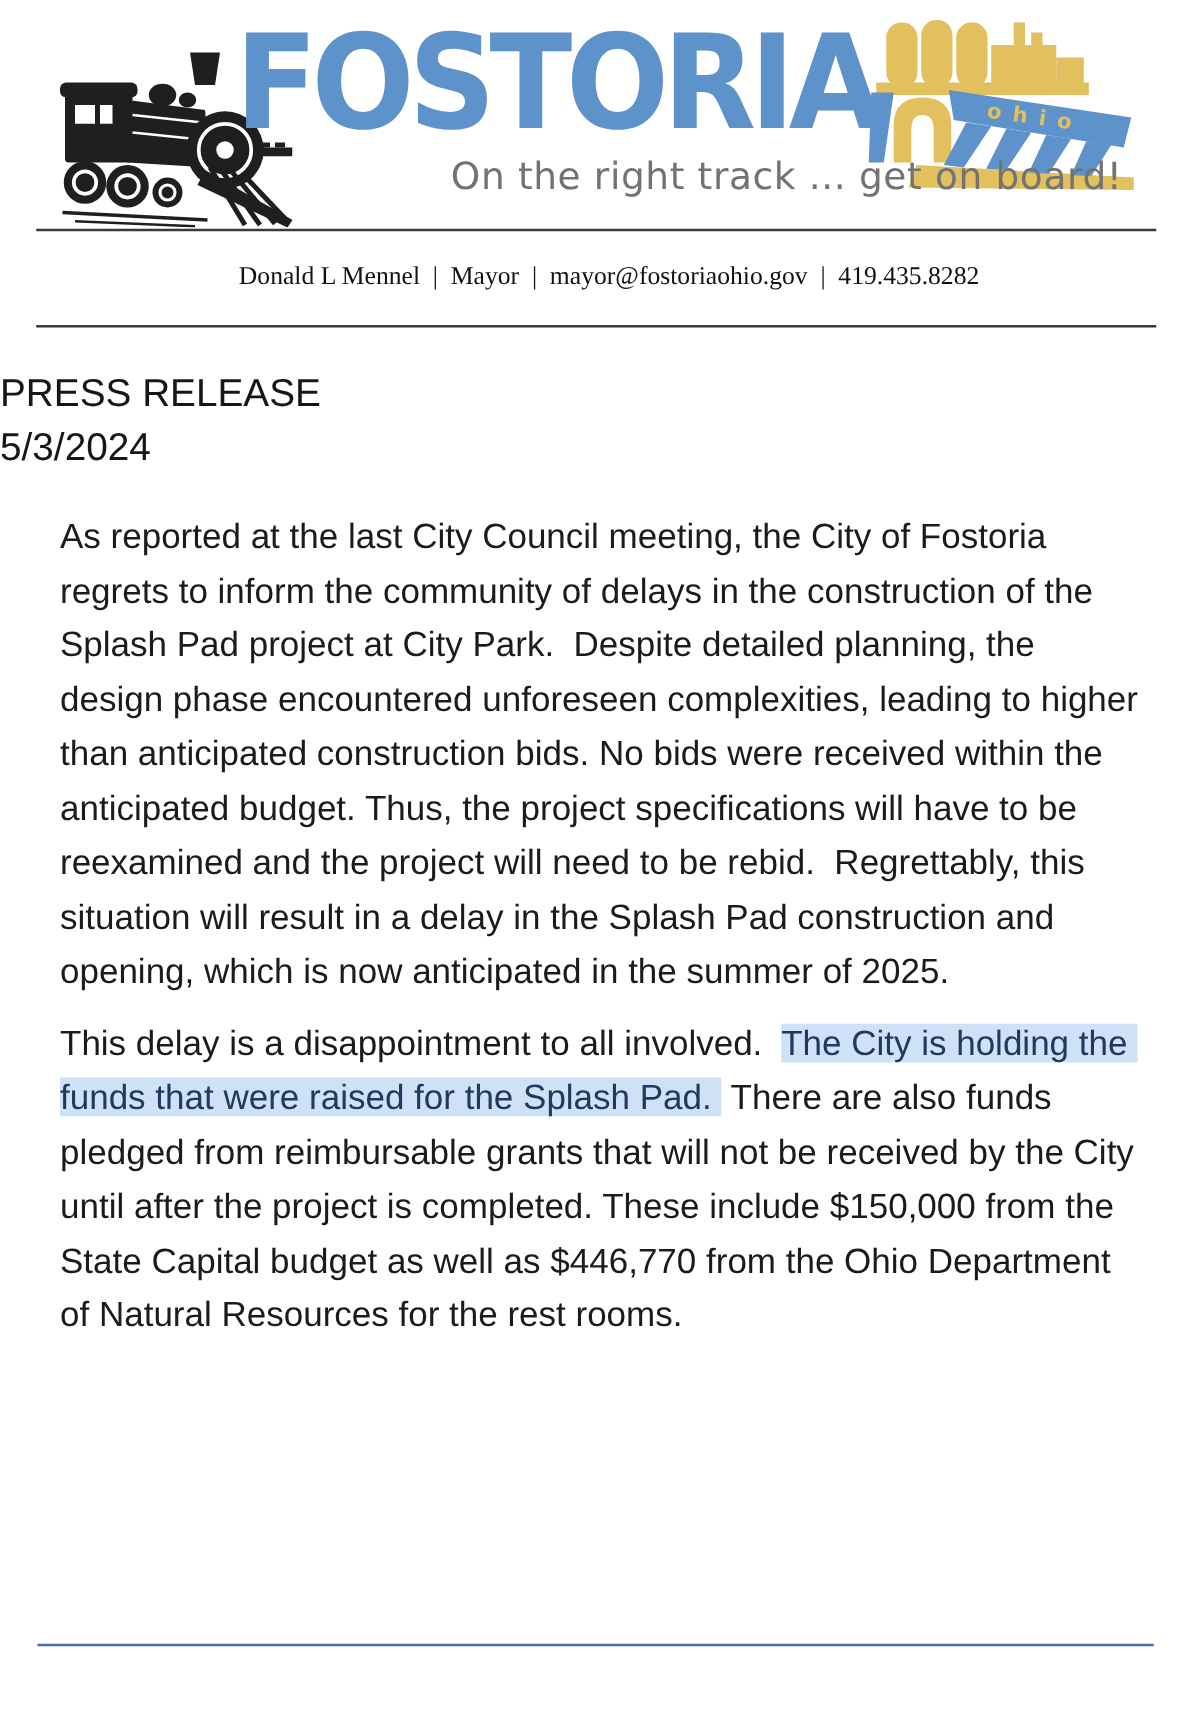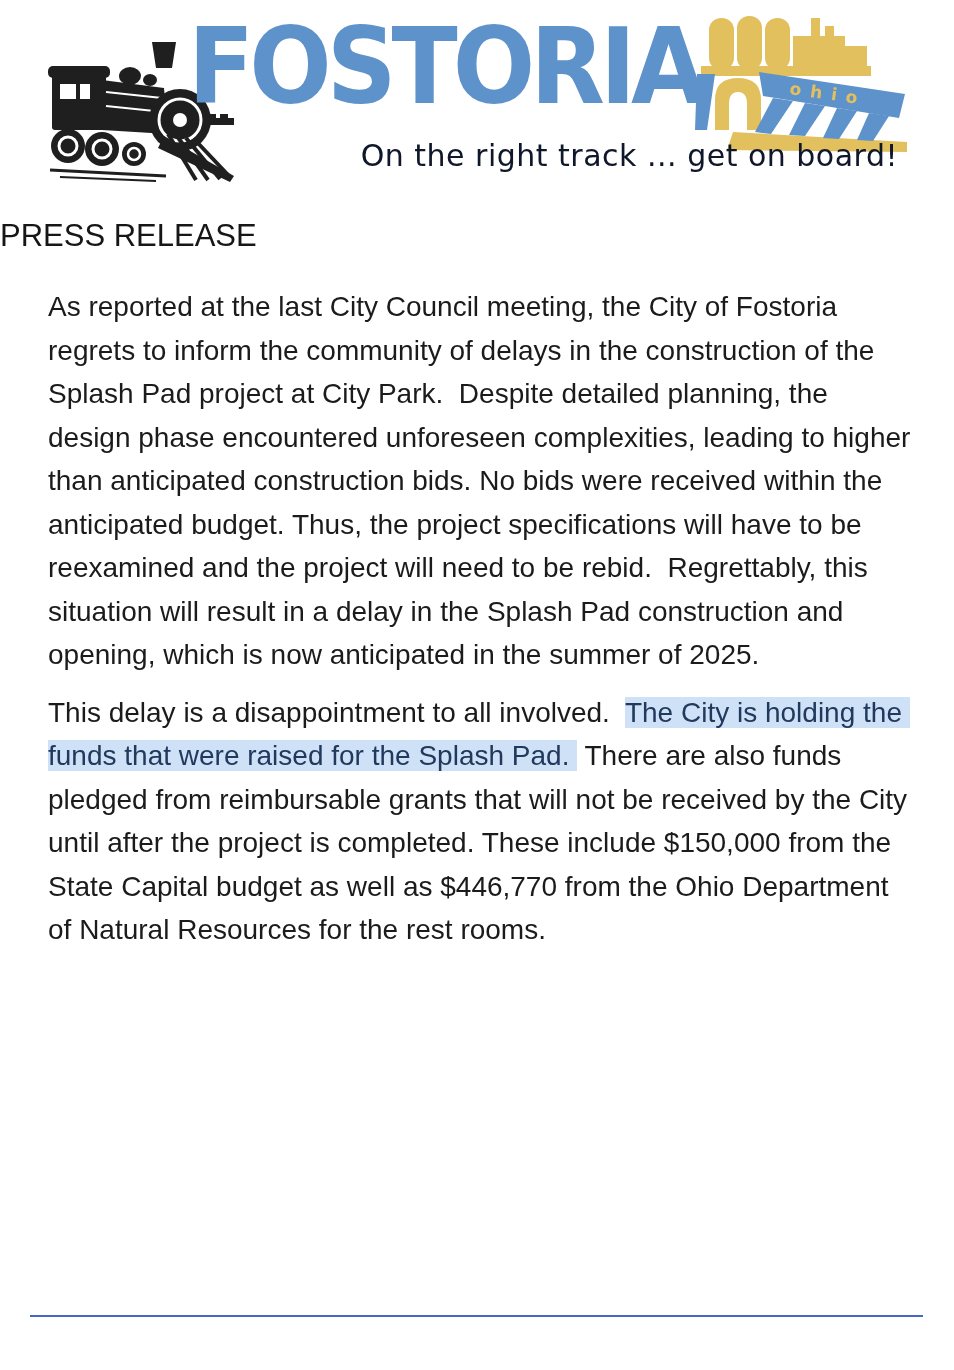--- a/index.html
+++ b/index.html
@@ -13,22 +13,22 @@
   .header{position:relative;height:183px;}
   .train{position:absolute;left:46px;top:30px;}
   .wordmark{
     position:absolute;left:188px;top:14px;
     font-family:"DejaVu Sans",sans-serif;font-weight:bold;
     font-size:97px;letter-spacing:-5px;color:#5e92cb;line-height:1;
     transform:scaleY(1.08);transform-origin:top left;
   }
   .mark{position:absolute;left:693px;top:8px;}
   .tagline{
-    position:absolute;right:56px;top:138px;
-    font-family:"DejaVu Sans",sans-serif;font-size:30px;color:#0f172a;
+    position:absolute;right:56px;top:124px;
+    font-family:"DejaVu Sans",sans-serif;font-size:30px;color:#737373;
     letter-spacing:0.5px;white-space:pre;
   }
 
   
   .contact-bar{
     margin:0 29px;border-top:2px solid #3a3a3a;border-bottom:2px solid #3a3a3a;
     text-align:center;font-family:"Liberation Serif",serif;font-size:20.5px;
     padding:2px 0 4px 0;white-space:pre;color:#111;
   }
 
@@ -127,23 +127,27 @@
         <path d="M144 100 L164 103 L146 131 L130 130 Z"></path>
         <path d="M176 105 L196 108 L180 133 L164 132 Z"></path>
       </g>
 
       <text x="96" y="86" transform="rotate(8 96 86)" font-family="DejaVu Sans, sans-serif" font-size="17" font-weight="bold" letter-spacing="9" fill="#e2c05e">ohio</text>
     </svg>
 
     <div class="tagline">On the right track ... get on board!</div>
   </div>
 
+  <div class="contact-bar">
+    <span id="contact-line">Donald L Mennel  |  Mayor  |  mayor@fostoriaohio.gov  |  419.435.8282</span>
+  </div>
 
   <div class="title-block">
     <div>PRESS RELEASE</div>
+    <div>5/3/2024</div>
   </div>
 
   <div class="content" id="paragraphs">
       <p><span>As reported at the last City Council meeting, the City of Fostoria regrets to inform the community of delays in the construction of the Splash Pad project at City Park.  Despite detailed planning, the design phase encountered unforeseen complexities, leading to higher than anticipated construction bids. No bids were received within the anticipated budget. Thus, the project specifications will have to be reexamined and the project will need to be rebid.  Regrettably, this situation will result in a delay in the Splash Pad construction and opening, which is now anticipated in the summer of 2025.</span></p>
       <p><span>This delay is a disappointment to all involved.  </span><span class="hl" style="background: rgb(207, 225, 247); color: rgb(32, 57, 92);">The City is holding the funds that were raised for the Splash Pad. </span><span> There are also funds pledged from reimbursable grants that will not be received by the City until after the project is completed. These include $150,000 from the State Capital budget as well as $446,770 from the Ohio Department of Natural Resources for the rest rooms.</span></p>
     </div>
 
   <div class="footer-line" style="border-top-color: rgb(70, 104, 192);"></div>
 
 </div>

